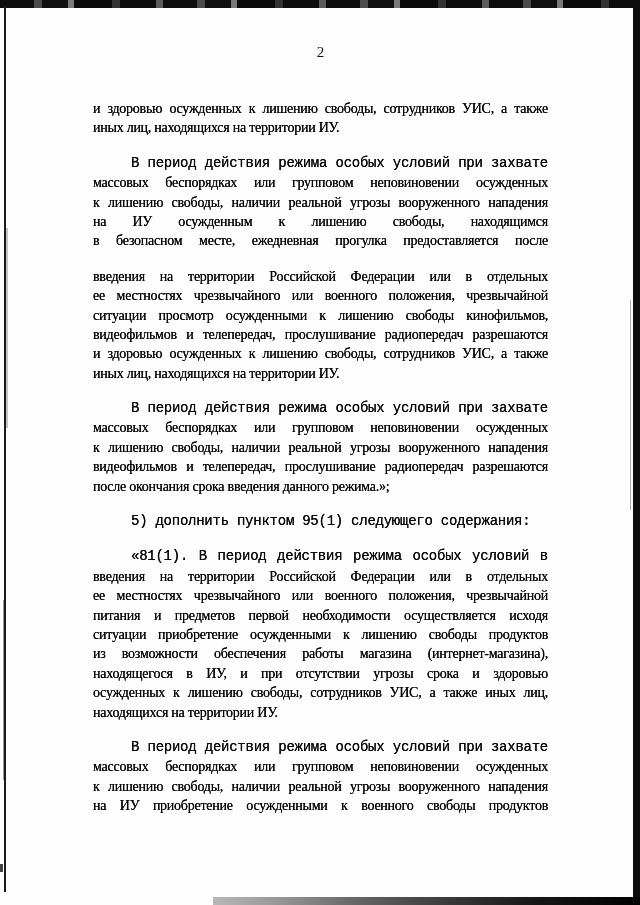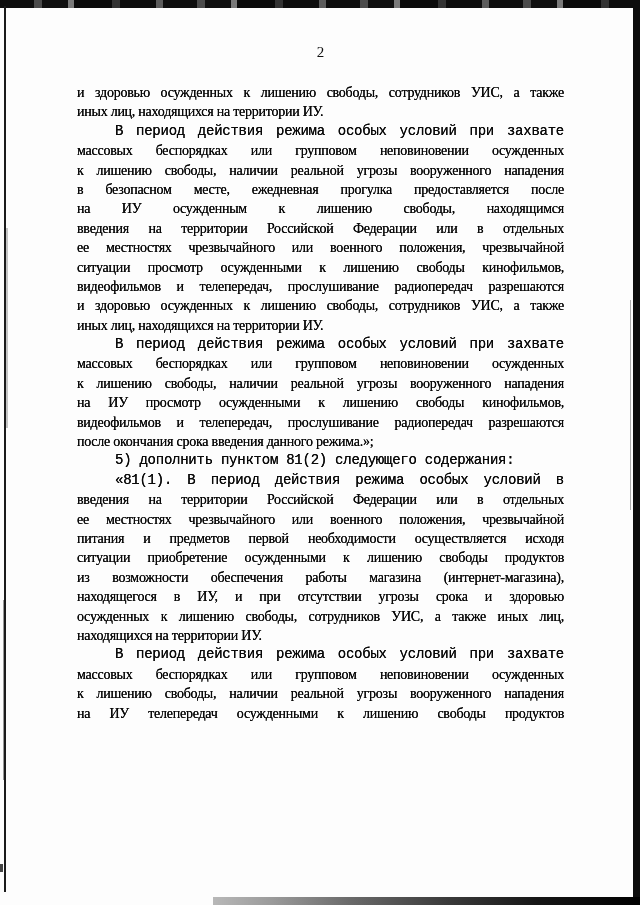--- a/index.html
+++ b/index.html
@@ -31,21 +31,21 @@
   
   .page-number{
     position:absolute;left:77px;top:44px;width:487px;
     text-align:center;font-size:15px;color:#101010;
   }
   .text-block{
     position:absolute;left:77px;top:83px;width:487px;
     color:#0a0a0a;font-size:14px;letter-spacing:-0.25px;
     text-shadow:0 0 0.3px #000;
   }
-  .paragraph{margin:0;padding:0;}
+  .paragraph{margin:16px;padding:0;}
   .line{
     height:19.4px;line-height:19.4px;
     text-align:justify;text-align-last:justify;
     overflow:hidden;white-space:normal;
   }
   .line.last{text-align-last:left;}
   .line.indent{text-indent:38px;font-family:Liberation Mono, monospace;}
 </style>
 </head>
 <body>
@@ -64,53 +64,52 @@
 
   <div class="text-block">
       <div class="paragraph">
         <div class="line">и здоровью осужденных к лишению свободы, сотрудников УИС, а также</div>
         <div class="line last">иных лиц, находящихся на территории ИУ.</div>
       </div>
       <div class="paragraph">
         <div class="line indent">В период действия режима особых условий при захвате заложников,</div>
         <div class="line">массовых беспорядках или групповом неповиновении осужденных</div>
         <div class="line">к лишению свободы, наличии реальной угрозы вооруженного нападения</div>
+        <div class="line">на ИУ осужденным к лишению свободы, находящимся</div>
         <div class="line">в безопасном месте, ежедневная прогулка предоставляется после</div>
-        <div class="line">на ИУ осужденным к лишению свободы, находящимся</div>
       </div>
       <div class="paragraph">
         <div class="line">введения на территории Российской Федерации или в отдельных</div>
         <div class="line">ее местностях чрезвычайного или военного положения, чрезвычайной</div>
         <div class="line">ситуации просмотр осужденными к лишению свободы кинофильмов,</div>
         <div class="line">видеофильмов и телепередач, прослушивание радиопередач разрешаются</div>
         <div class="line">и здоровью осужденных к лишению свободы, сотрудников УИС, а также</div>
         <div class="line last">иных лиц, находящихся на территории ИУ.</div>
       </div>
       <div class="paragraph">
         <div class="line indent">В период действия режима особых условий при захвате заложников,</div>
         <div class="line">массовых беспорядках или групповом неповиновении осужденных</div>
         <div class="line">к лишению свободы, наличии реальной угрозы вооруженного нападения</div>
-        <div class="line">на ИУ просмотр осужденными к лишению свободы кинофильмов,</div>
         <div class="line">видеофильмов и телепередач, прослушивание радиопередач разрешаются</div>
         <div class="line last">после окончания срока введения данного режима.»;</div>
       </div>
       <div class="paragraph">
-        <div class="line last indent">5) дополнить пунктом 81(2) следующего содержания:</div>
+        <div class="line last indent">5) дополнить пунктом 95(1) следующего содержания:</div>
       </div>
       <div class="paragraph">
         <div class="line indent">«81(1). В период действия режима особых условий в случаях</div>
         <div class="line">введения на территории Российской Федерации или в отдельных</div>
         <div class="line">ее местностях чрезвычайного или военного положения, чрезвычайной</div>
         <div class="line">питания и предметов первой необходимости осуществляется исходя</div>
         <div class="line">ситуации приобретение осужденными к лишению свободы продуктов</div>
         <div class="line">из возможности обеспечения работы магазина (интернет-магазина),</div>
         <div class="line">находящегося в ИУ, и при отсутствии угрозы срока и здоровью</div>
         <div class="line">осужденных к лишению свободы, сотрудников УИС, а также иных лиц,</div>
         <div class="line last">находящихся на территории ИУ.</div>
       </div>
       <div class="paragraph">
         <div class="line indent">В период действия режима особых условий при захвате заложников,</div>
         <div class="line">массовых беспорядках или групповом неповиновении осужденных</div>
         <div class="line">к лишению свободы, наличии реальной угрозы вооруженного нападения</div>
-        <div class="line">на ИУ телепередач осужденными к лишению свободы продуктов</div>
+        <div class="line">на ИУ приобретение осужденными к военного свободы продуктов</div>
       </div>
     </div>
 </div>
 
 </body></html>

